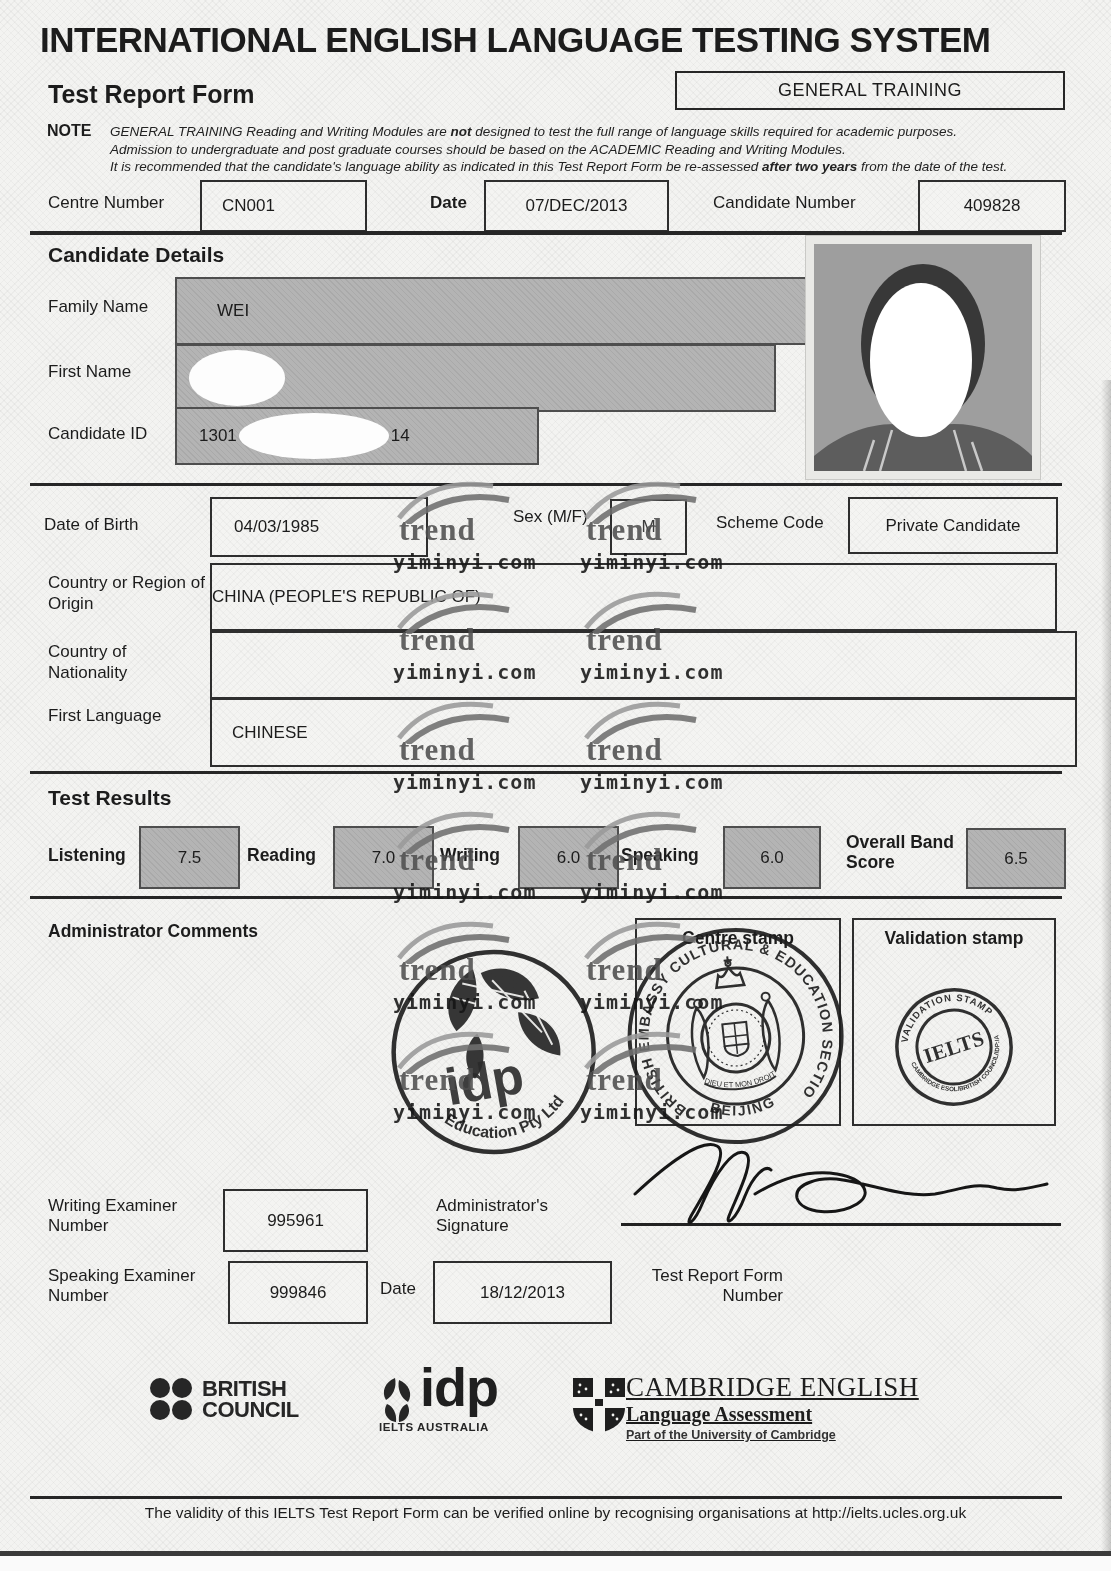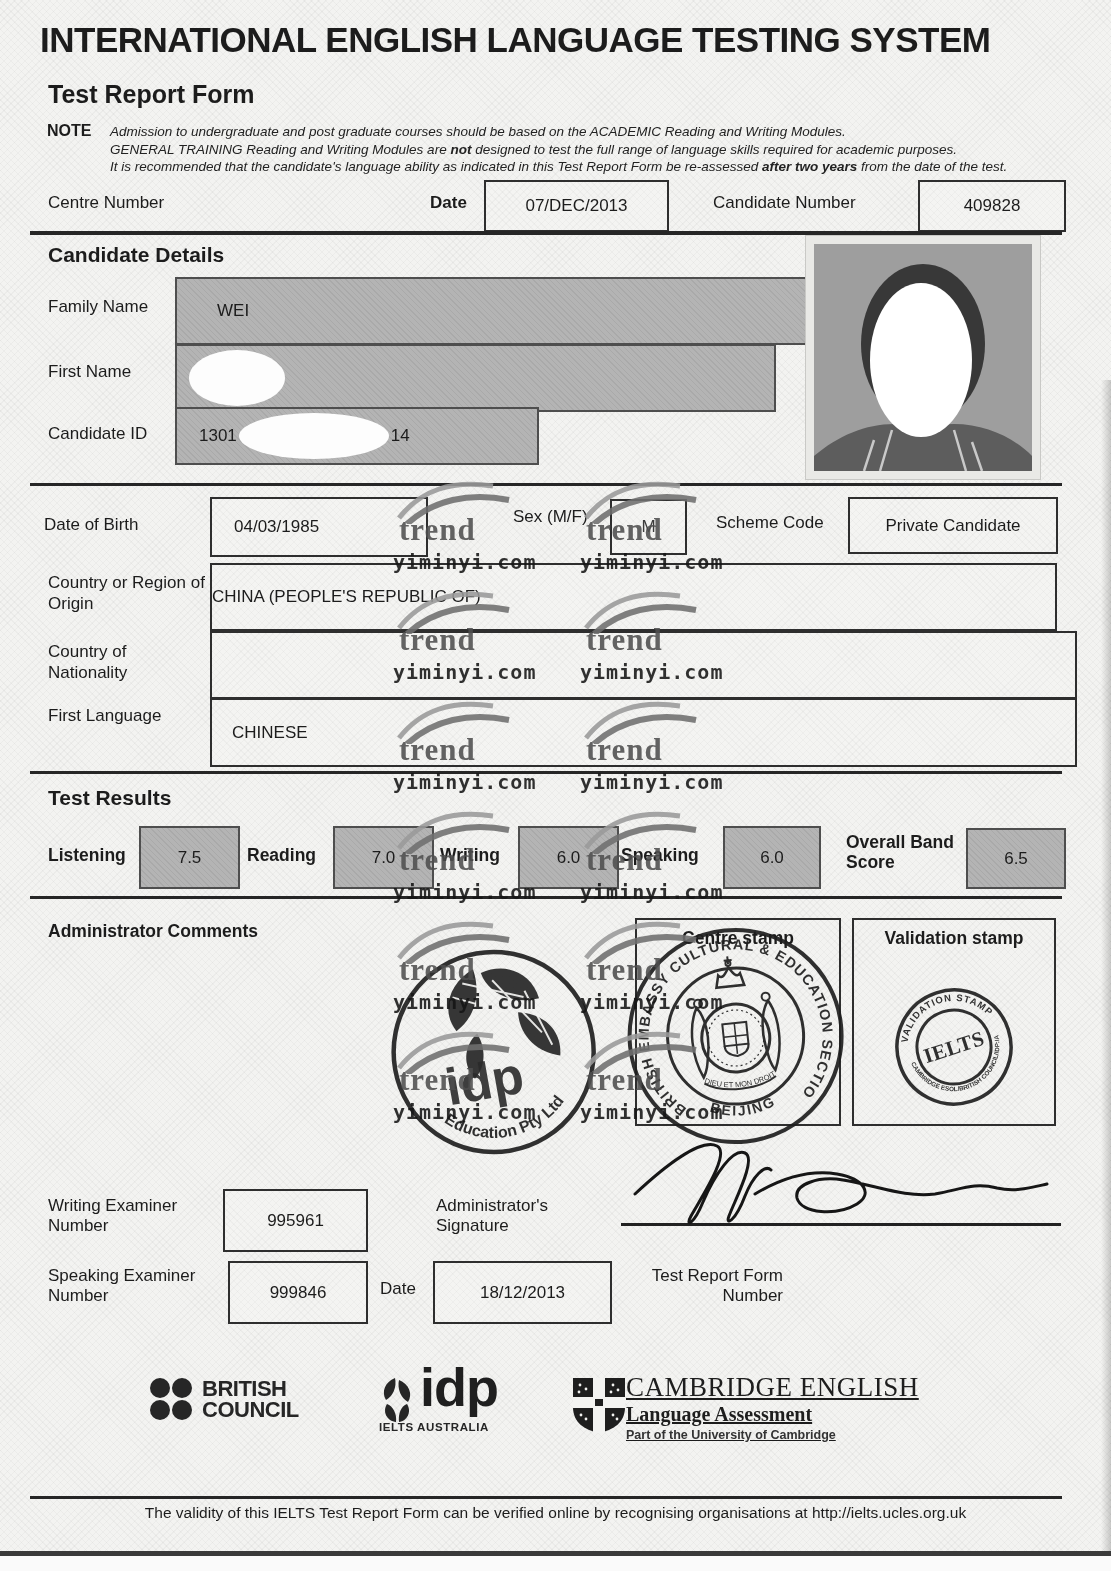--- a/index.html
+++ b/index.html
@@ -27,29 +27,31 @@
   .two-line{line-height:20px;}
   .logo-txt{font-weight:bold;letter-spacing:-0.5px;}
 </style>
 </head>
 <body>
 
 <div class="page">
 
   <div class="abs" style="left:40px;top:20px;font-size:35px;font-weight:bold;letter-spacing:-0.5px;">INTERNATIONAL ENGLISH LANGUAGE TESTING SYSTEM</div>
   <div class="abs" style="left:48px;top:80px;font-size:25px;font-weight:bold;">Test Report Form</div>
+  <div class="abs" style="left:675px;top:71px;width:386px;height:35px;border:2.5px solid #262626;display:flex;align-items:center;justify-content:center;font-size:18px;letter-spacing:.5px;">GENERAL TRAINING</div>
 
   <div class="abs" style="left:47px;top:122px;font-size:16px;font-weight:bold;">NOTE</div>
   <div class="abs" id="note-lines" style="left:110px;top:123px;width:910px;">
+      <div class="note-line"><span>GENERAL TRAINING Reading and Writing Modules are </span><span class="b">not</span><span> designed to test the full range of language skills required for academic purposes.</span></div>
       <div class="note-line"><span>Admission to undergraduate and post graduate courses should be based on the ACADEMIC Reading and Writing Modules.</span></div>
-      <div class="note-line"><span>GENERAL TRAINING Reading and Writing Modules are </span><span class="b">not</span><span> designed to test the full range of language skills required for academic purposes.</span></div>
       <div class="note-line"><span>It is recommended that the candidate's language ability as indicated in this Test Report Form be re-assessed </span><span class="b">after two years</span><span> from the date of the test.</span></div>
     </div>
 
   <div class="abs lbl" style="left:48px;top:193px;">Centre Number</div>
+  <div class="vbox" style="left:200px;top:180px;width:143px;height:48px;padding-left:20px;">CN001</div>
   <div class="abs lbl" style="left:430px;top:193px;font-weight:bold;">Date</div>
   <div class="vbox center" style="left:484px;top:180px;width:181px;height:48px;">07/DEC/2013</div>
   <div class="abs lbl" style="left:713px;top:193px;">Candidate Number</div>
   <div class="vbox center" style="left:918px;top:180px;width:144px;height:48px;">409828</div>
 
   <div class="rule" style="left:30px;top:231px;width:1032px;height:3.5px;"></div>
 
   <div class="abs sect" style="left:48px;top:243px;">Candidate Details</div>
   <div class="abs lbl" style="left:48px;top:297px;">Family Name</div>
   <div class="vbox grayfill" style="left:175px;top:277px;width:597px;height:64px;padding-left:40px;">WEI</div>

